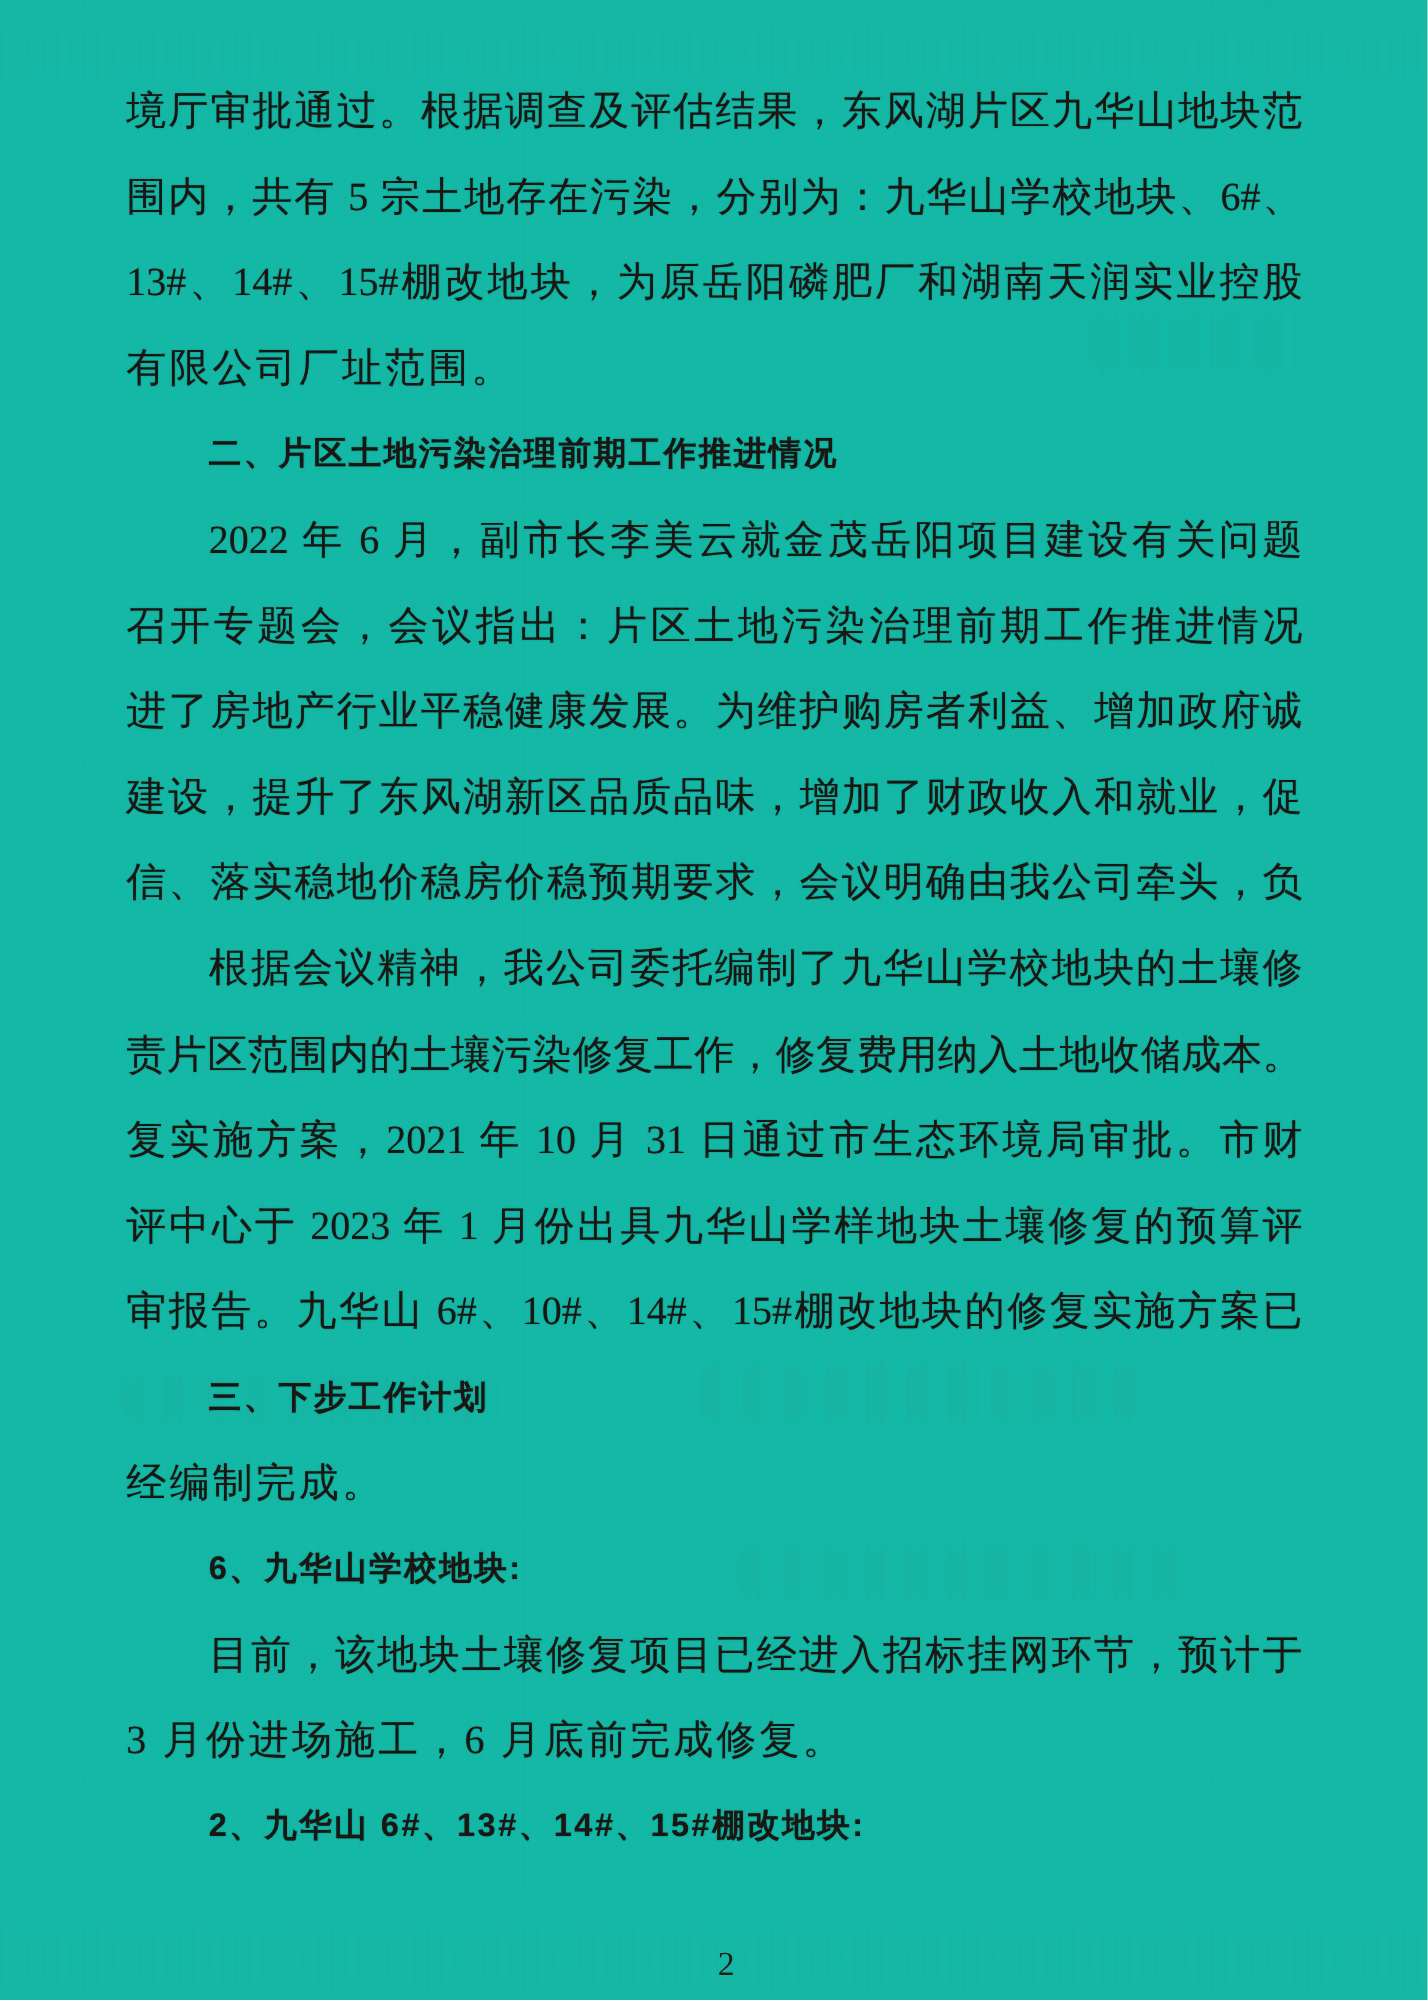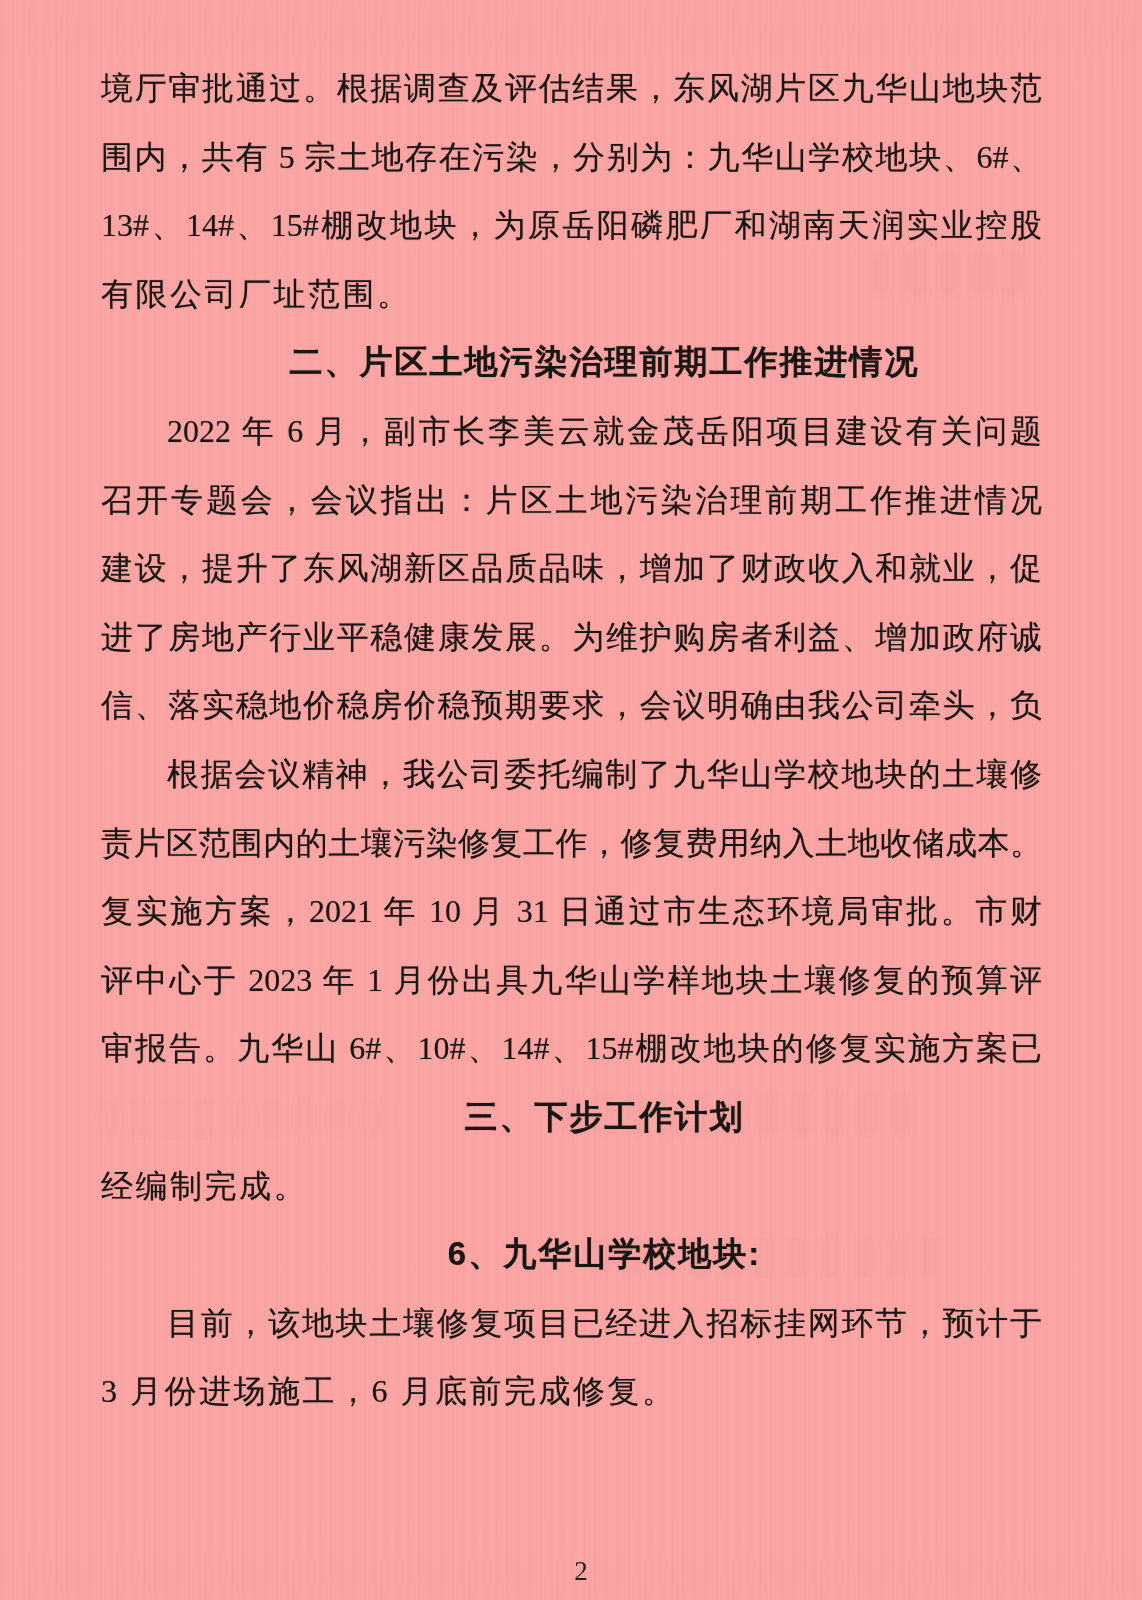--- a/index.html
+++ b/index.html
@@ -1,21 +1,21 @@
 <!DOCTYPE html>
 <html><head>
 <meta charset="utf-8">
 <style>
   html, body { margin: 0; padding: 0; background: #e8e8e8; }
 
   .page {
     position: relative;
     width: 1142px;
     height: 1600px;
-    background: #fca5a5;
+    background: #14b8a6;
     overflow: hidden;
     font-family: "Liberation Serif", "DejaVu Serif", serif;
     color: #1b1916;
   }
 
   
   .scan-texture {
     position: absolute;
     inset: 0;
     background:
@@ -50,24 +50,23 @@
     text-align: justify;
     text-align-last: justify;
     text-justify: inter-character;
   }
 
   .line.indent { padding-left: 66px; }
 
   .line.heading {
     font-family: "Liberation Sans", "DejaVu Sans", sans-serif;
     font-weight: bold;
-    font-size: 33px;
+    font-size: 26px;
     letter-spacing: 2px;
     text-shadow: 0 0 1px rgba(15, 14, 12, 0.55);
-    text-align: center;
   }
 
   .page-number {
     position: absolute;
     left: 0;
     top: 1556px;
     width: 1162px;
     text-align: center;
     font-size: 27px;
     color: #201e1b;
@@ -102,29 +101,30 @@
   <div class="smudge smudge-4"></div>
 
   <div class="doc">
       <div class="line justify">境厅审批通过。根据调查及评估结果，东风湖片区九华山地块范</div>
       <div class="line justify">围内，共有 5 宗土地存在污染，分别为：九华山学校地块、6#、</div>
       <div class="line justify">13#、14#、15#棚改地块，为原岳阳磷肥厂和湖南天润实业控股</div>
       <div class="line">有限公司厂址范围。</div>
       <div class="line heading indent">二、片区土地污染治理前期工作推进情况</div>
       <div class="line indent justify">2022 年 6 月，副市长李美云就金茂岳阳项目建设有关问题</div>
       <div class="line justify">召开专题会，会议指出：片区土地污染治理前期工作推进情况</div>
+      <div class="line justify">进了房地产行业平稳健康发展。为维护购房者利益、增加政府诚</div>
       <div class="line justify">建设，提升了东风湖新区品质品味，增加了财政收入和就业，促</div>
-      <div class="line justify">进了房地产行业平稳健康发展。为维护购房者利益、增加政府诚</div>
       <div class="line justify">信、落实稳地价稳房价稳预期要求，会议明确由我公司牵头，负</div>
       <div class="line indent justify">根据会议精神，我公司委托编制了九华山学校地块的土壤修</div>
       <div class="line justify">责片区范围内的土壤污染修复工作，修复费用纳入土地收储成本。</div>
       <div class="line justify">复实施方案，2021 年 10 月 31 日通过市生态环境局审批。市财</div>
       <div class="line justify">评中心于 2023 年 1 月份出具九华山学样地块土壤修复的预算评</div>
       <div class="line justify">审报告。九华山 6#、10#、14#、15#棚改地块的修复实施方案已</div>
       <div class="line heading indent">三、下步工作计划</div>
       <div class="line">经编制完成。</div>
       <div class="line heading indent">6、九华山学校地块:</div>
       <div class="line indent justify">目前，该地块土壤修复项目已经进入招标挂网环节，预计于</div>
       <div class="line">3 月份进场施工，6 月底前完成修复。</div>
+      <div class="line heading indent">2、九华山 6#、13#、14#、15#棚改地块:</div>
     </div>
 
   <div class="page-number">2</div>
 </div>
 
 </body></html>

